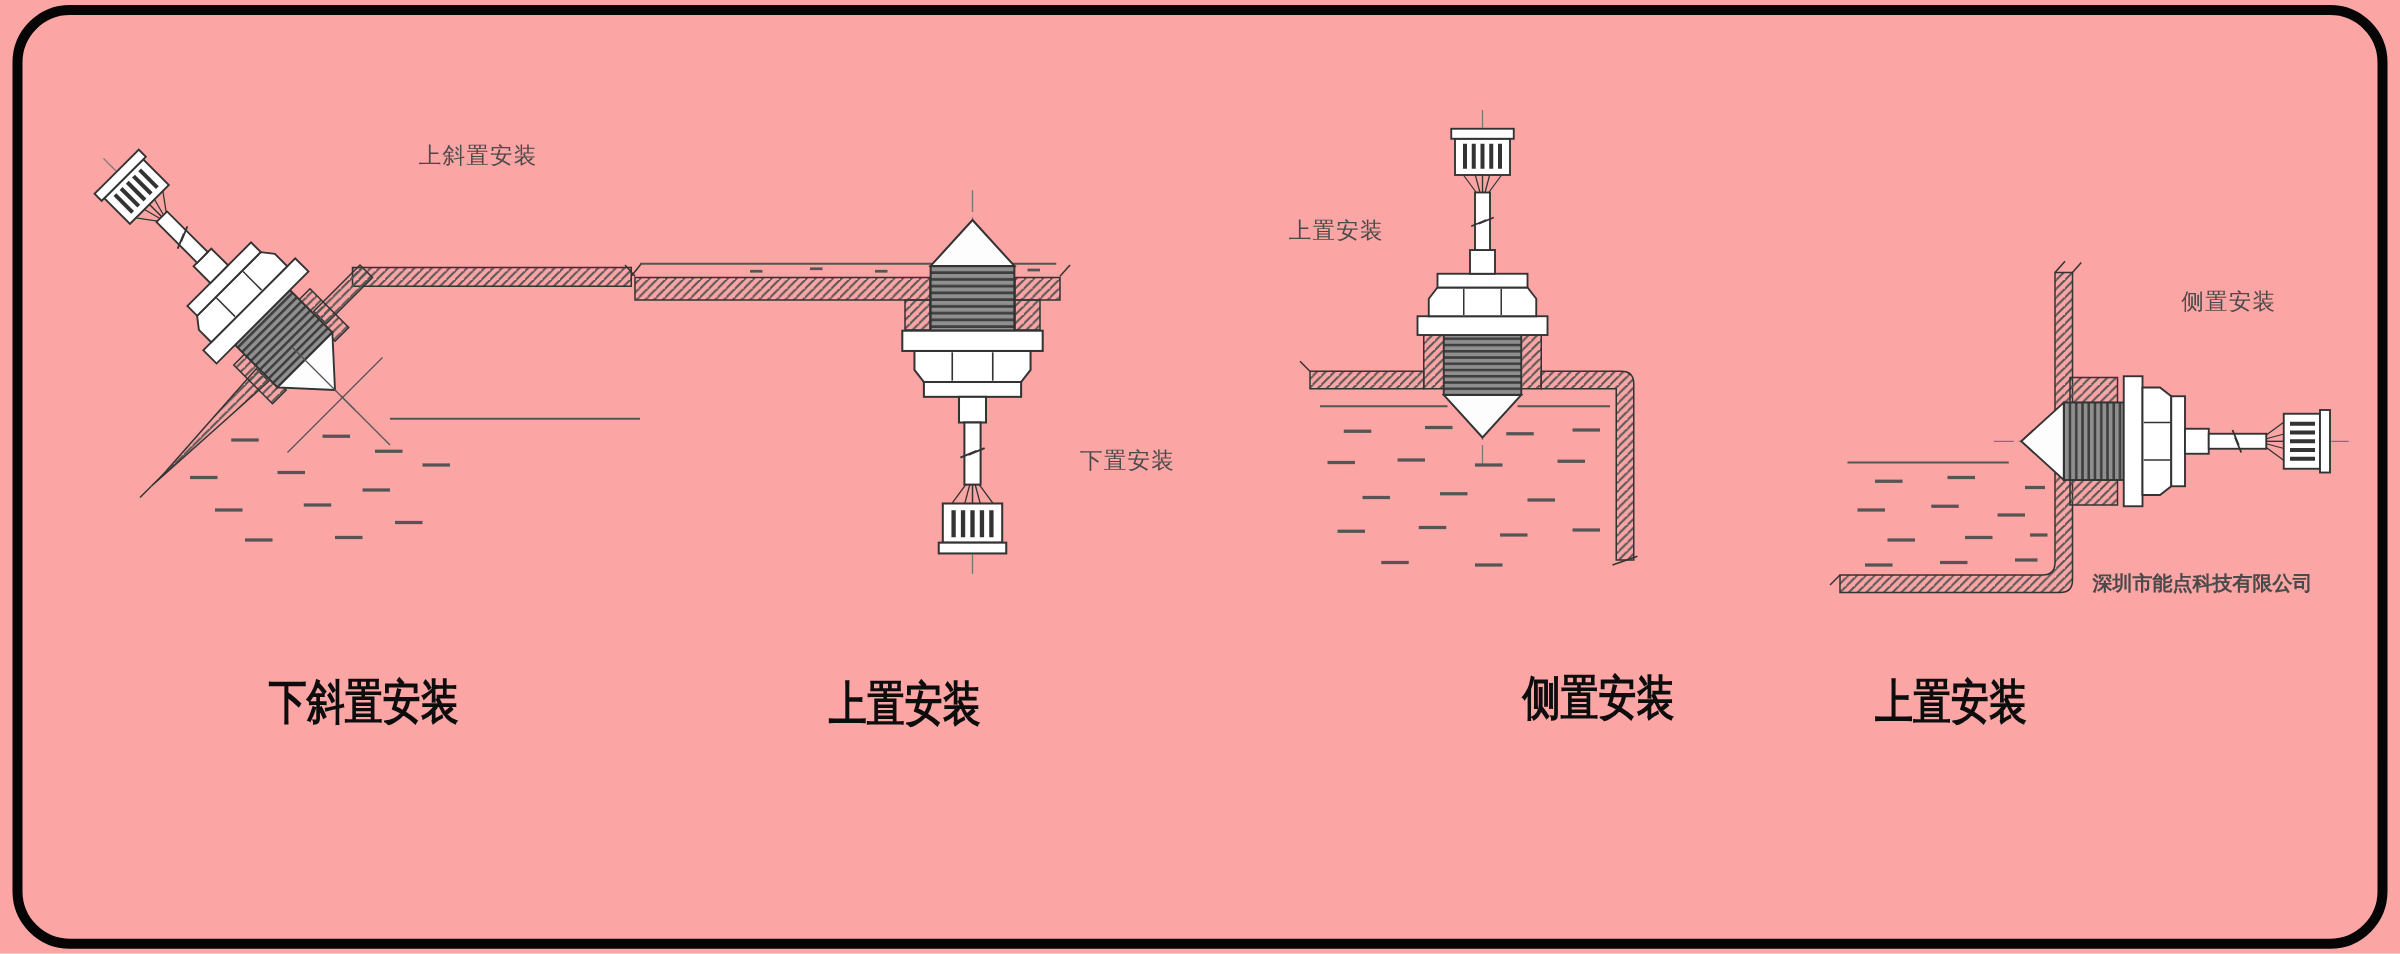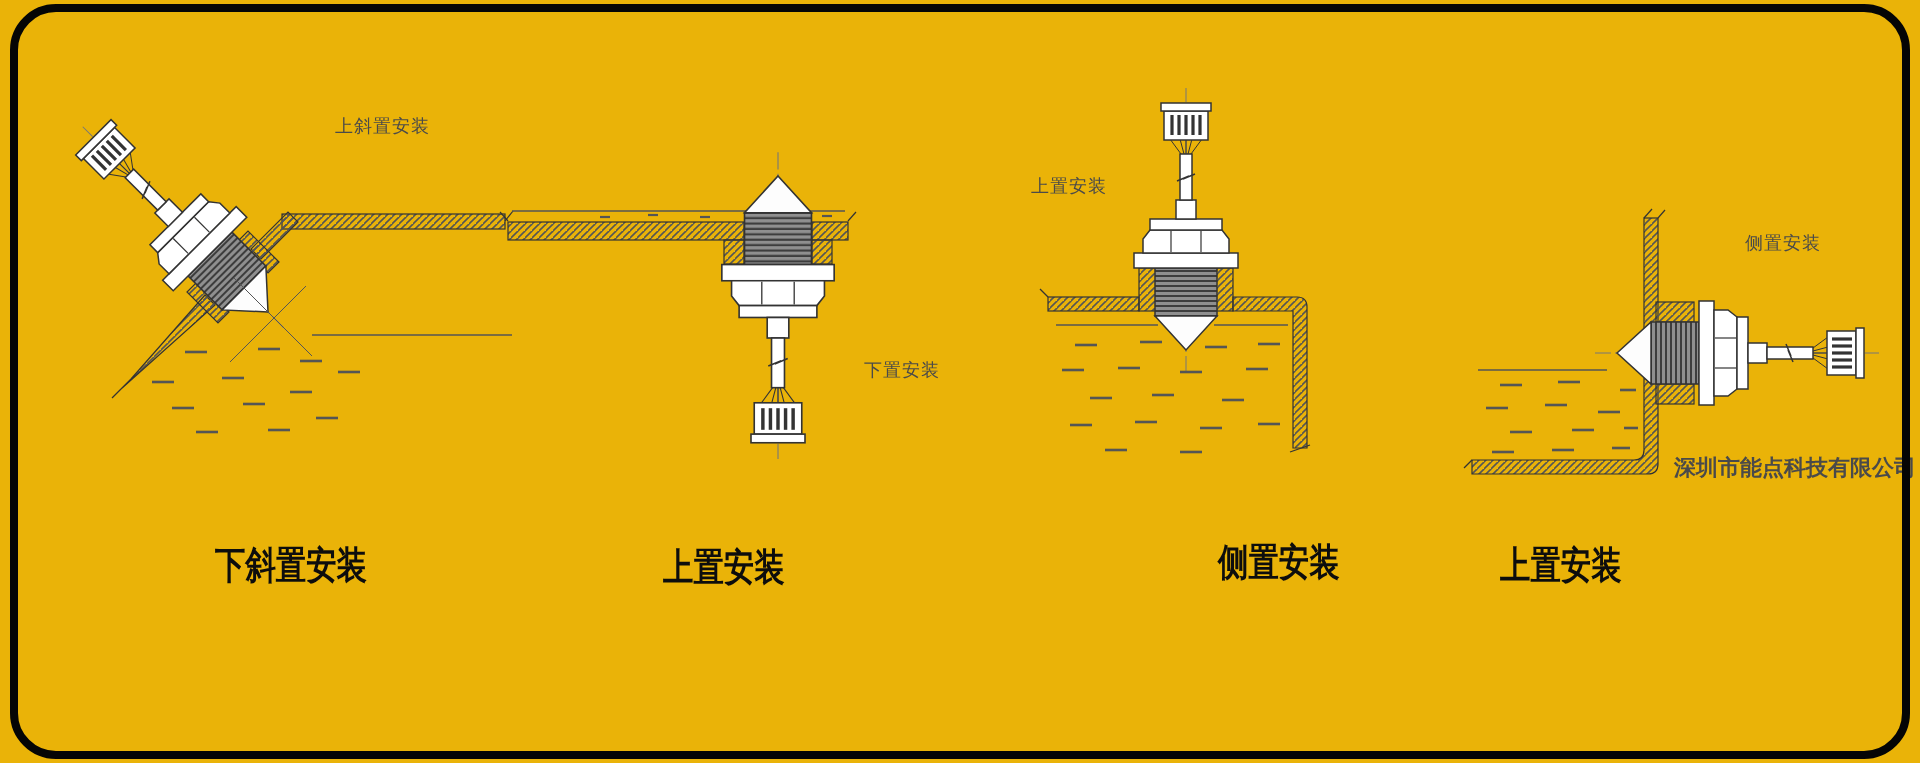--- a/index.html
+++ b/index.html
@@ -1,34 +1,34 @@
 <!DOCTYPE html>
 <html><head>
 <meta charset="utf-8">
 <style>
   html,body{margin:0;padding:0;background:#fff;}
   #stage{
-    position:relative;width:1920px;height:763px;background:#eab308;
-    font-family:Liberation Serif, serif;overflow:hidden;
+    position:relative;width:1920px;height:763px;background:#fca5a5;
+    font-family:Liberation Mono, monospace;overflow:hidden;
   }
   #frame{
     position:absolute;left:10px;top:4px;width:1884px;height:739px;
     border:8px solid #050505;border-radius:46px;pointer-events:none;
   }
   #drawing{position:absolute;left:0;top:0;}
   .annotation{
     position:absolute;font-size:18px;color:#4a4a4a;letter-spacing:1px;
     white-space:nowrap;line-height:20px;
   }
   .caption{
     position:absolute;font-size:38px;line-height:42px;font-weight:bold;color:#0d0d0d;
     white-space:nowrap;transform:scaleX(.8);transform-origin:left center;
   }
   .watermark{
-    position:absolute;font-size:22px;line-height:22px;font-weight:bold;color:#4a4a4a;
+    position:absolute;font-size:16px;line-height:22px;font-weight:bold;color:#4a4a4a;
     white-space:nowrap;
   }
 </style>
 </head>
 <body>
 
 <div id="stage">
 
   <svg id="drawing" width="1920" height="763" viewBox="0 0 1920 763" xmlns="http://www.w3.org/2000/svg">
     <defs>

